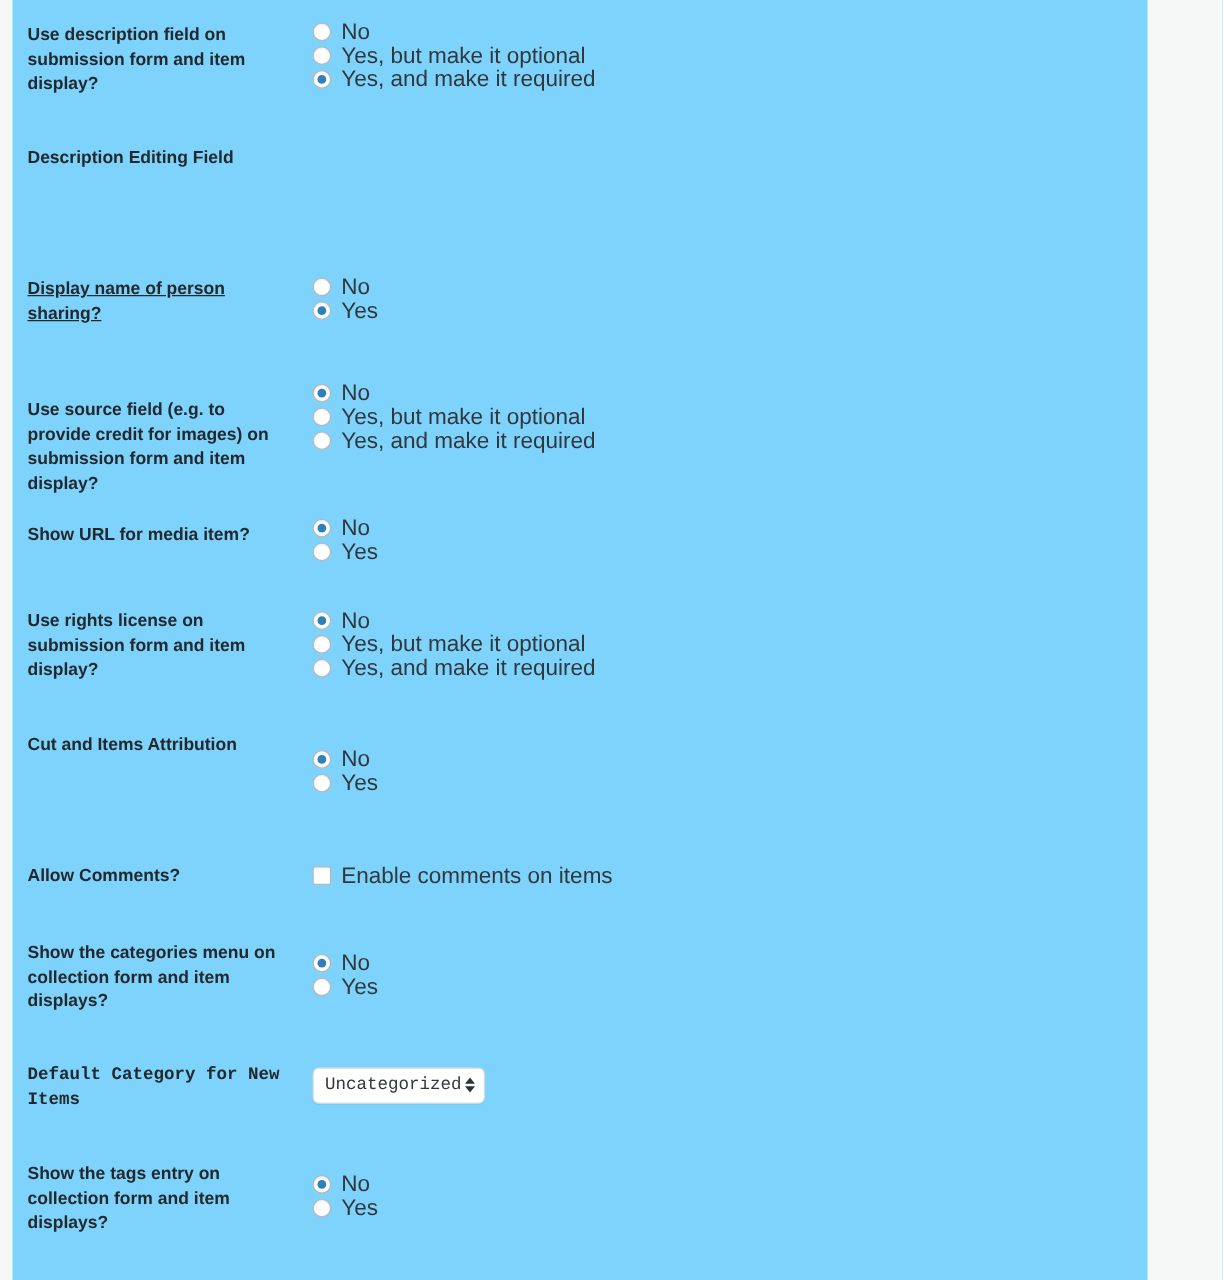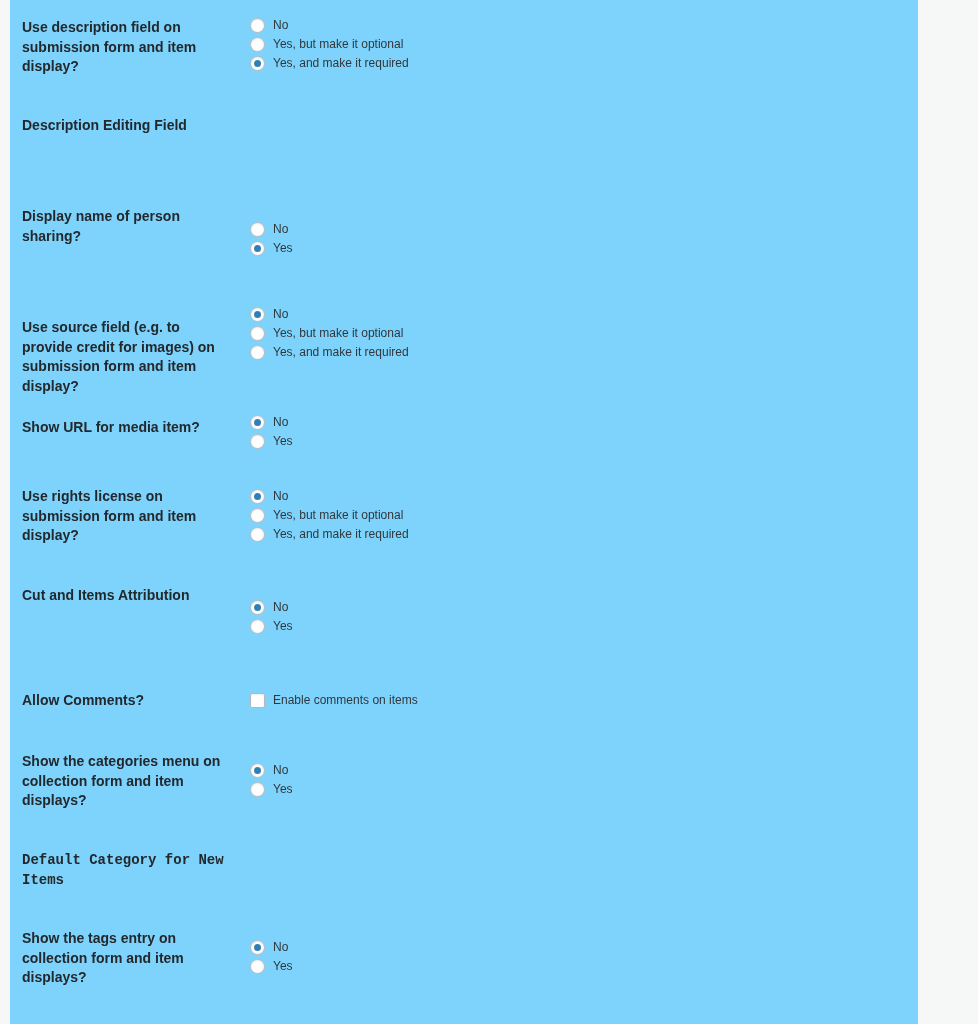--- a/index.html
+++ b/index.html
@@ -82,21 +82,21 @@
     left: 50%;
     top: 50%;
     width: 7px;
     height: 7px;
     margin-left: -3.5px;
     margin-top: -3.5px;
     border-radius: 50%;
     background: #2f80b8;
   }
   .opt-label {
-    font-size: 12px;
+    font-size: 18px;
     color: #32373c;
     line-height: 19px;
     white-space: nowrap;
   }
   .checkbox {
     width: 15px;
     height: 15px;
     min-width: 15px;
     border-radius: 2px;
     background: #ffffff;
@@ -150,21 +150,21 @@
           <label class="opt">
             <span class="radio checked"></span>
             <span class="opt-label">Yes, and make it required</span>
           </label>
         </div>
       </div>
       <div style="position: relative; height: 105px;">
         <div class="row-label" style="position: absolute; left: 0px; top: 18px;">Description Editing Field</div>
       </div>
       <div style="position: relative; height: 79px;">
-        <div class="row-label" style="position: absolute; left: 0px; top: 4px;">Display name of person sharing?</div>
+        <div class="row-label" style="position: absolute; left: 0px; top: 18px; text-decoration: underline;">Display name of person sharing?</div>
         <div class="row-field" style="position: absolute; left: 240px; right: 0px; top: 17px;">
           <label class="opt">
             <span class="radio"></span>
             <span class="opt-label">No</span>
           </label>
           <label class="opt">
             <span class="radio checked"></span>
             <span class="opt-label">Yes</span>
           </label>
         </div>
@@ -246,20 +246,27 @@
             <span class="opt-label">No</span>
           </label>
           <label class="opt">
             <span class="radio"></span>
             <span class="opt-label">Yes</span>
           </label>
         </div>
       </div>
       <div style="position: relative; height: 78px; font-family: Liberation Mono, monospace;">
         <div class="row-label" style="position: absolute; left: 0px; top: 23px;">Default Category for New Items</div>
+        <div class="row-field" style="position: absolute; left: 240px; right: 0px; top: 26px;"><span class="select-box">
+            <span>Uncategorized</span>
+            <span class="select-arrows">
+              <span class="tri-up"></span>
+              <span class="tri-dn"></span>
+            </span>
+          </span></div>
       </div>
       <div style="position: relative; height: 95px;">
         <div class="row-label" style="position: absolute; left: 0px; top: 23px;">Show the tags entry on collection form and item displays?</div>
         <div class="row-field" style="position: absolute; left: 240px; right: 0px; top: 32px;">
           <label class="opt">
             <span class="radio checked"></span>
             <span class="opt-label">No</span>
           </label>
           <label class="opt">
             <span class="radio"></span>

